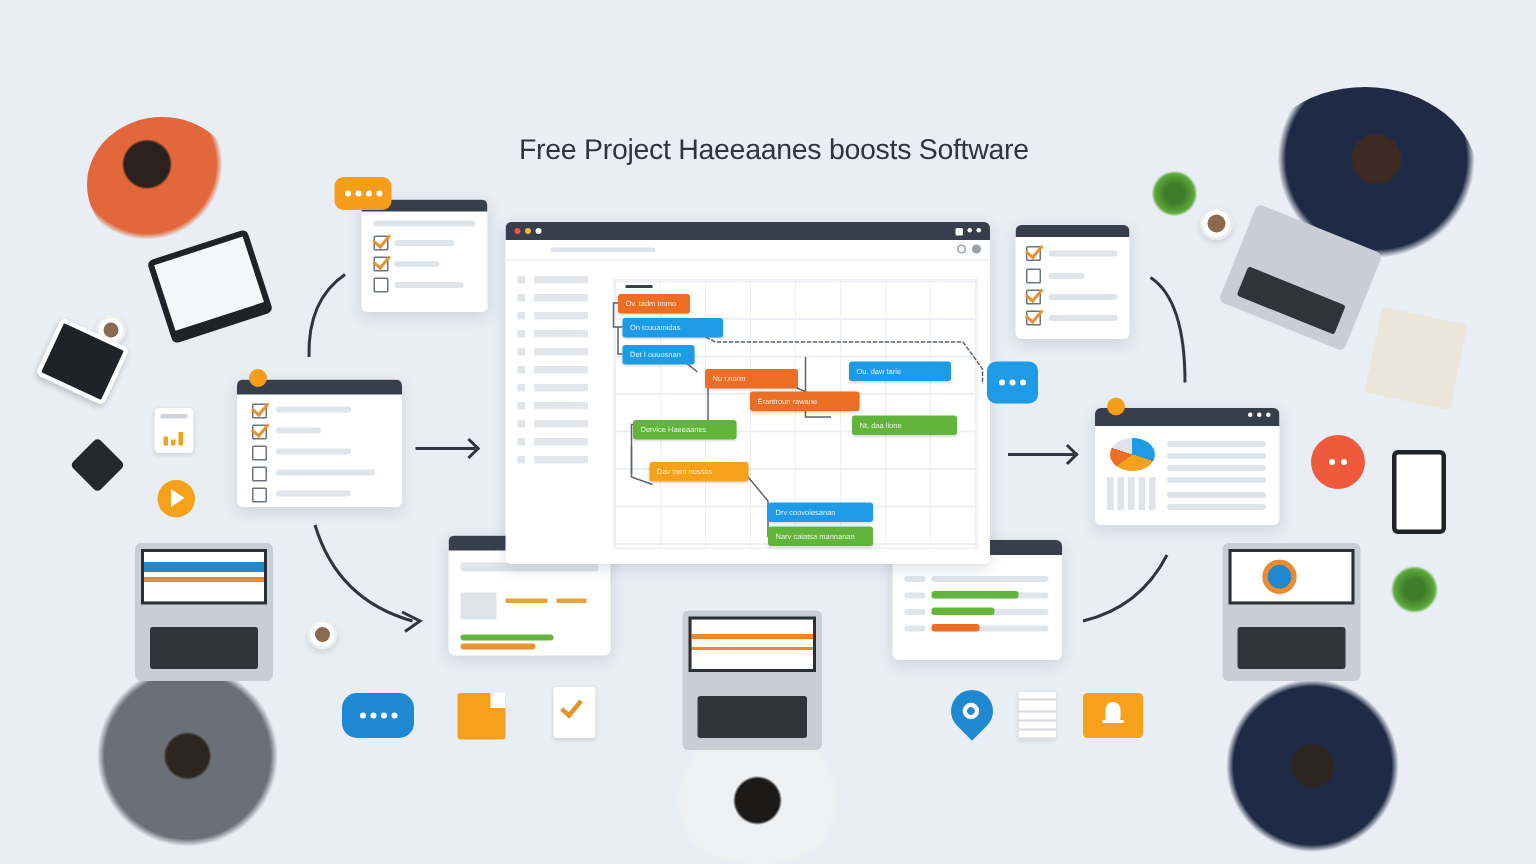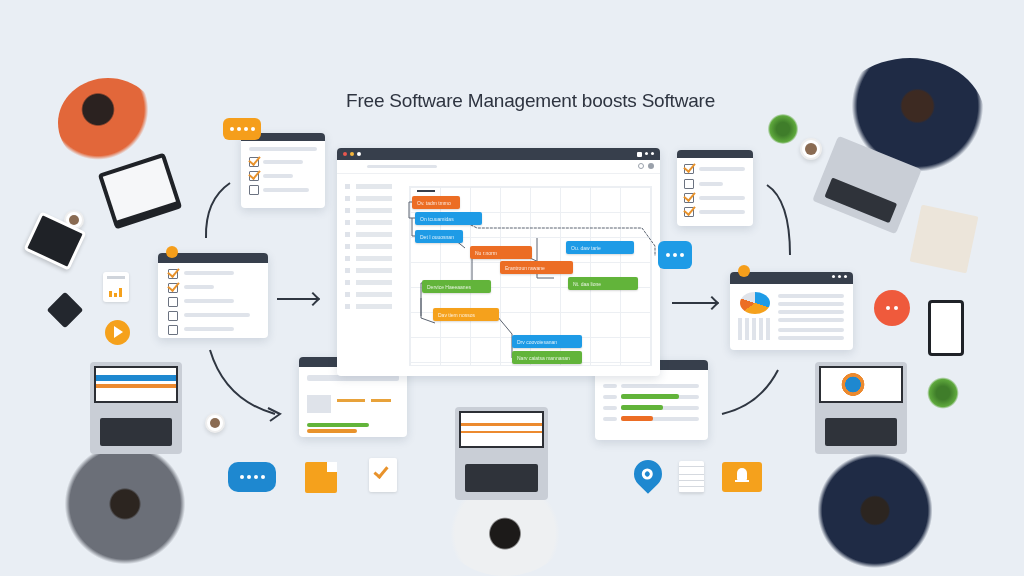--- a/index.html
+++ b/index.html
@@ -41,21 +41,21 @@
   .laptop { position: absolute; background: #c9ced6; border-radius: 4px; }
   .laptop .scr { position: absolute; left: 4px; top: 4px; right: 4px; height: 40%; background: #fff; border: 2px solid #2c2f35; }
   .laptop .kb { position: absolute; left: 10px; right: 10px; bottom: 8px; height: 30%; background: #2f333a; border-radius: 2px; }
   .cup { position: absolute; border-radius: 50%; background: #fff; border: 2px solid #eee; box-shadow: 0 2px 4px rgba(0,0,0,0.12); }
   .cup::after { content: ""; position: absolute; inset: 3px; border-radius: 50%; background: #8a6b52; }
   .plant { position: absolute; border-radius: 50%; background: radial-gradient(circle, #3f7d2a 30%, #5ea83c 60%, transparent 70%); }
 </style>
 </head>
 <body>
 
-<div class="abs title">Free Software Management boosts Software</div>
+<div class="abs title">Free Project Haeeaanes boosts Software</div>
 
 <div class="person" style="left:58px;top:78px;width:100px;height:90px;background:radial-gradient(circle at 40% 35%, #2b2220 18%, #e2673a 20%, #e2673a 55%, transparent 60%);"></div>
 <div class="laptop" style="left:105px;top:162px;width:70px;height:58px;background:#1f2227;transform:rotate(-18deg);">
     <div class="scr" style="height:80%;border:none;background:#f6f7f9;"></div>
   </div>
 
 <div class="person" style="left:835px;top:58px;width:150px;height:120px;background:radial-gradient(circle at 55% 40%, #3d2a22 14%, #1f2b45 16%, #1f2b45 55%, transparent 60%);"></div>
 <div class="laptop" style="left:822px;top:150px;width:90px;height:70px;transform:rotate(22deg);">
     <div class="kb"></div>
   </div>

